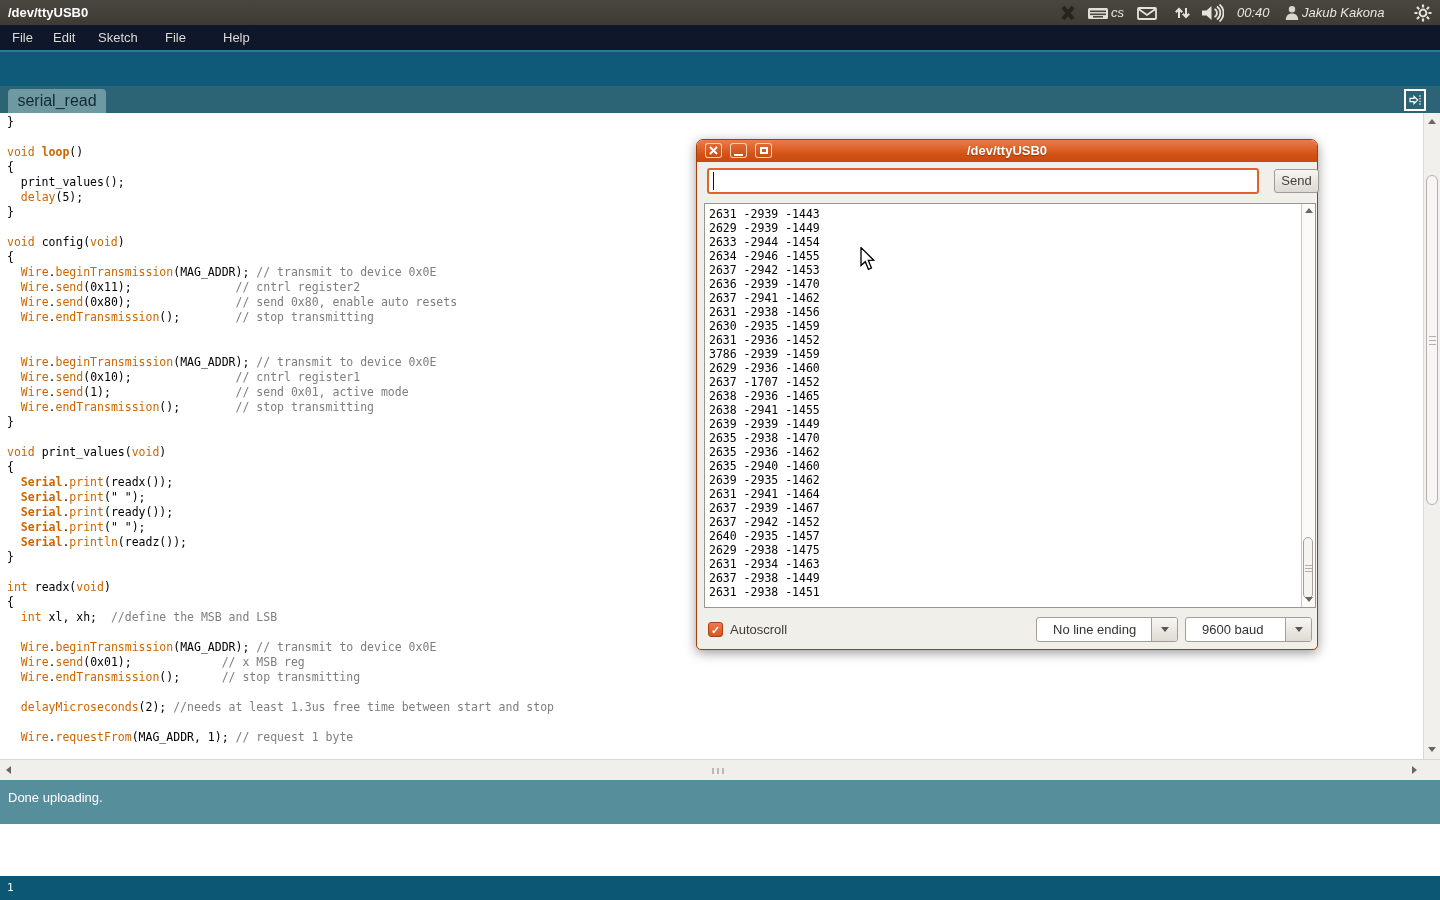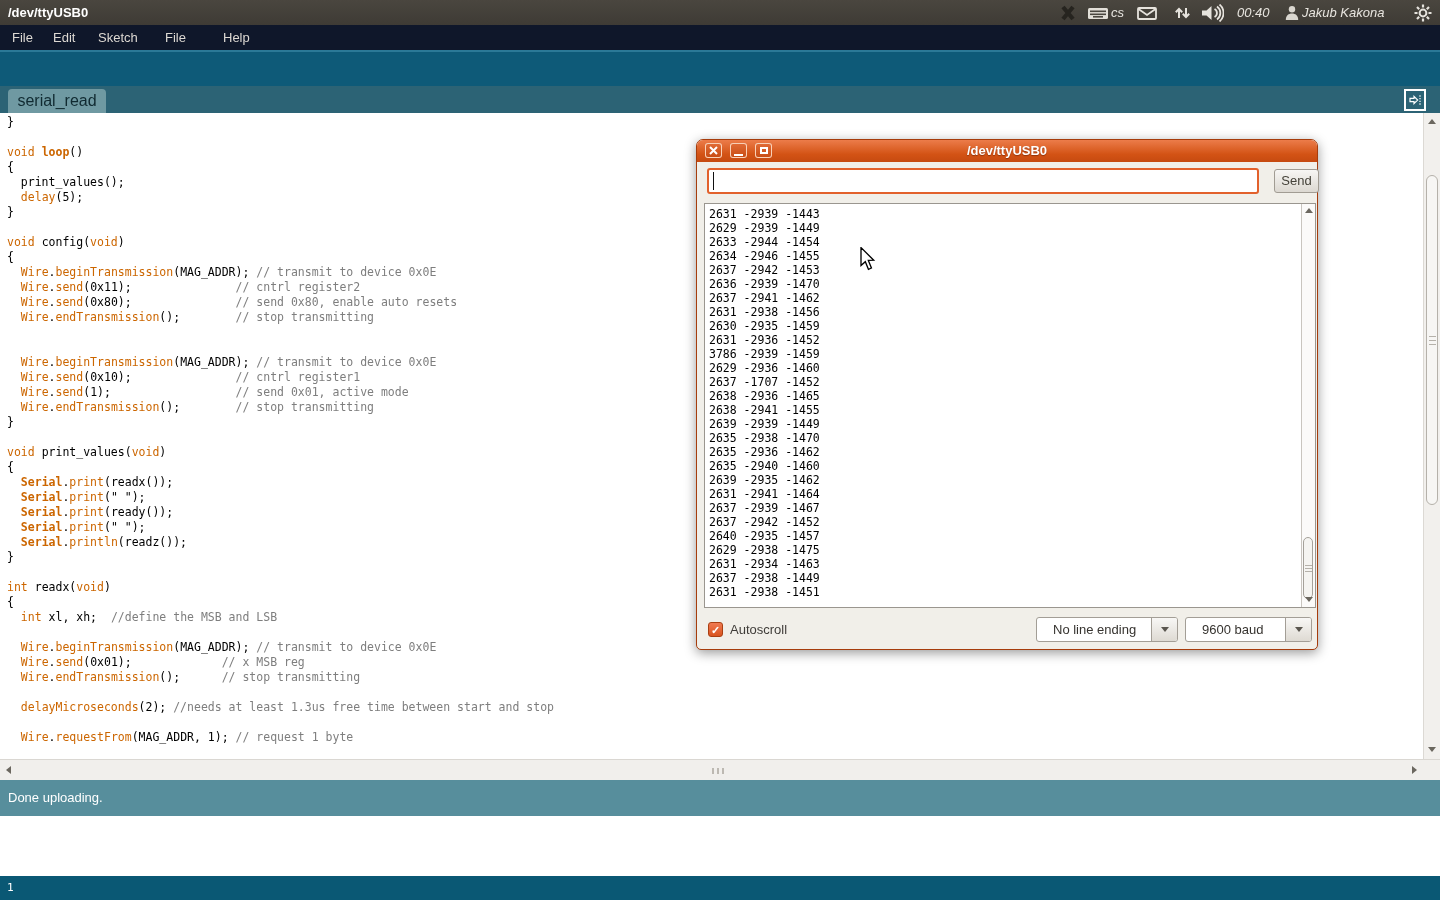--- a/index.html
+++ b/index.html
@@ -60,21 +60,21 @@
                 border-top:5px solid #6b675f; }
   .arrow-left { width:0; height:0; border-top:4px solid transparent; border-bottom:4px solid transparent;
                 border-right:5px solid #6b675f; }
   .arrow-right { width:0; height:0; border-top:4px solid transparent; border-bottom:4px solid transparent;
                  border-left:5px solid #6b675f; }
   .hscroll { position:absolute; left:0; top:759px; width:1440px; height:21px;
              background:#f1efec; border-top:1px solid #dad7d2; }
   .hgrip { position:absolute; top:8px; width:2px; height:6px; background:#bdb9b2; }
 
   
-  .statusbar { position:absolute; left:0; top:780px; width:1440px; height:36px; background:#578e9c; }
+  .statusbar { position:absolute; left:0; top:780px; width:1440px; height:44px; background:#578e9c; }
   .statusbar span { position:absolute; left:8px; top:0; line-height:36px; font-size:13px; color:#ffffff; }
   .console { position:absolute; left:0; top:816px; width:1440px; height:60px; background:#000; }
   .console span { position:absolute; left:6px; top:6px; font-family:"DejaVu Sans Mono", monospace;
                   font-size:11.5px; color:#f2f2f2; white-space:pre; }
   .footer { position:absolute; left:0; top:876px; width:1440px; height:24px; background:#0a5874; }
   .footer span { position:absolute; left:7px; top:0; line-height:24px;
                  font-family:"DejaVu Sans Mono", monospace; font-size:11px; color:#fff; }
 
   
   .sm-window { position:absolute; left:696px; top:139px; width:622px; height:511px;

